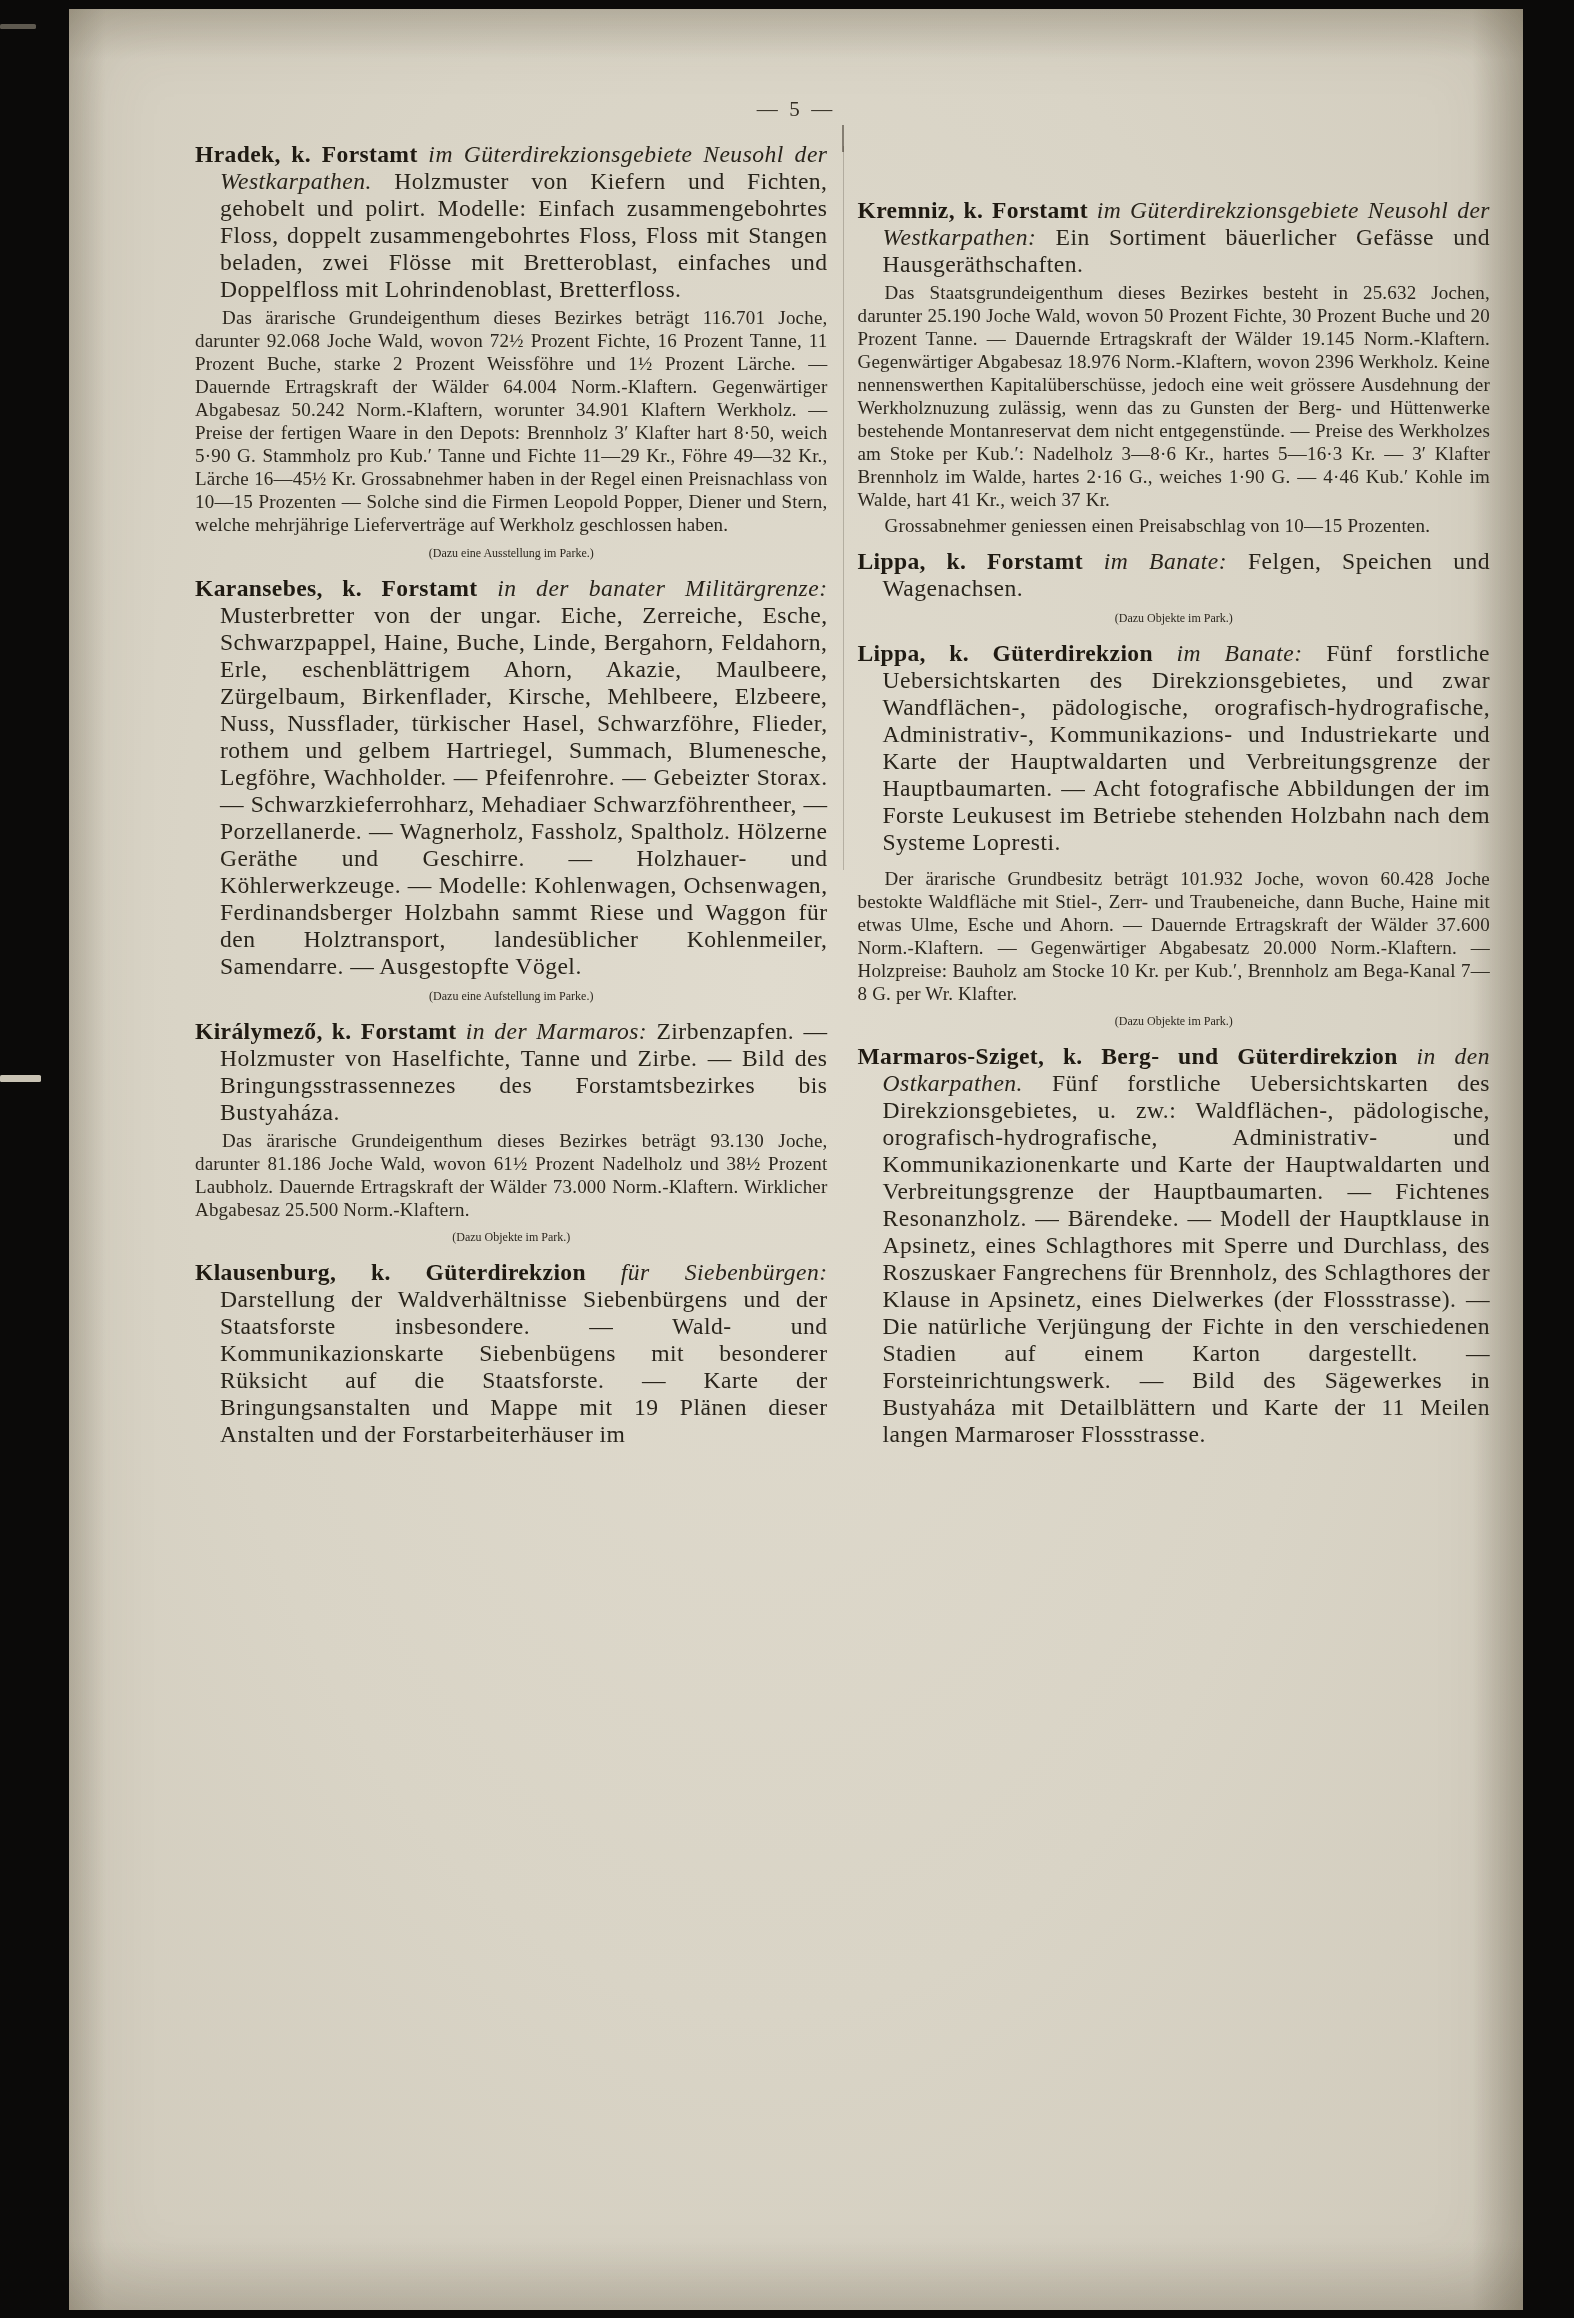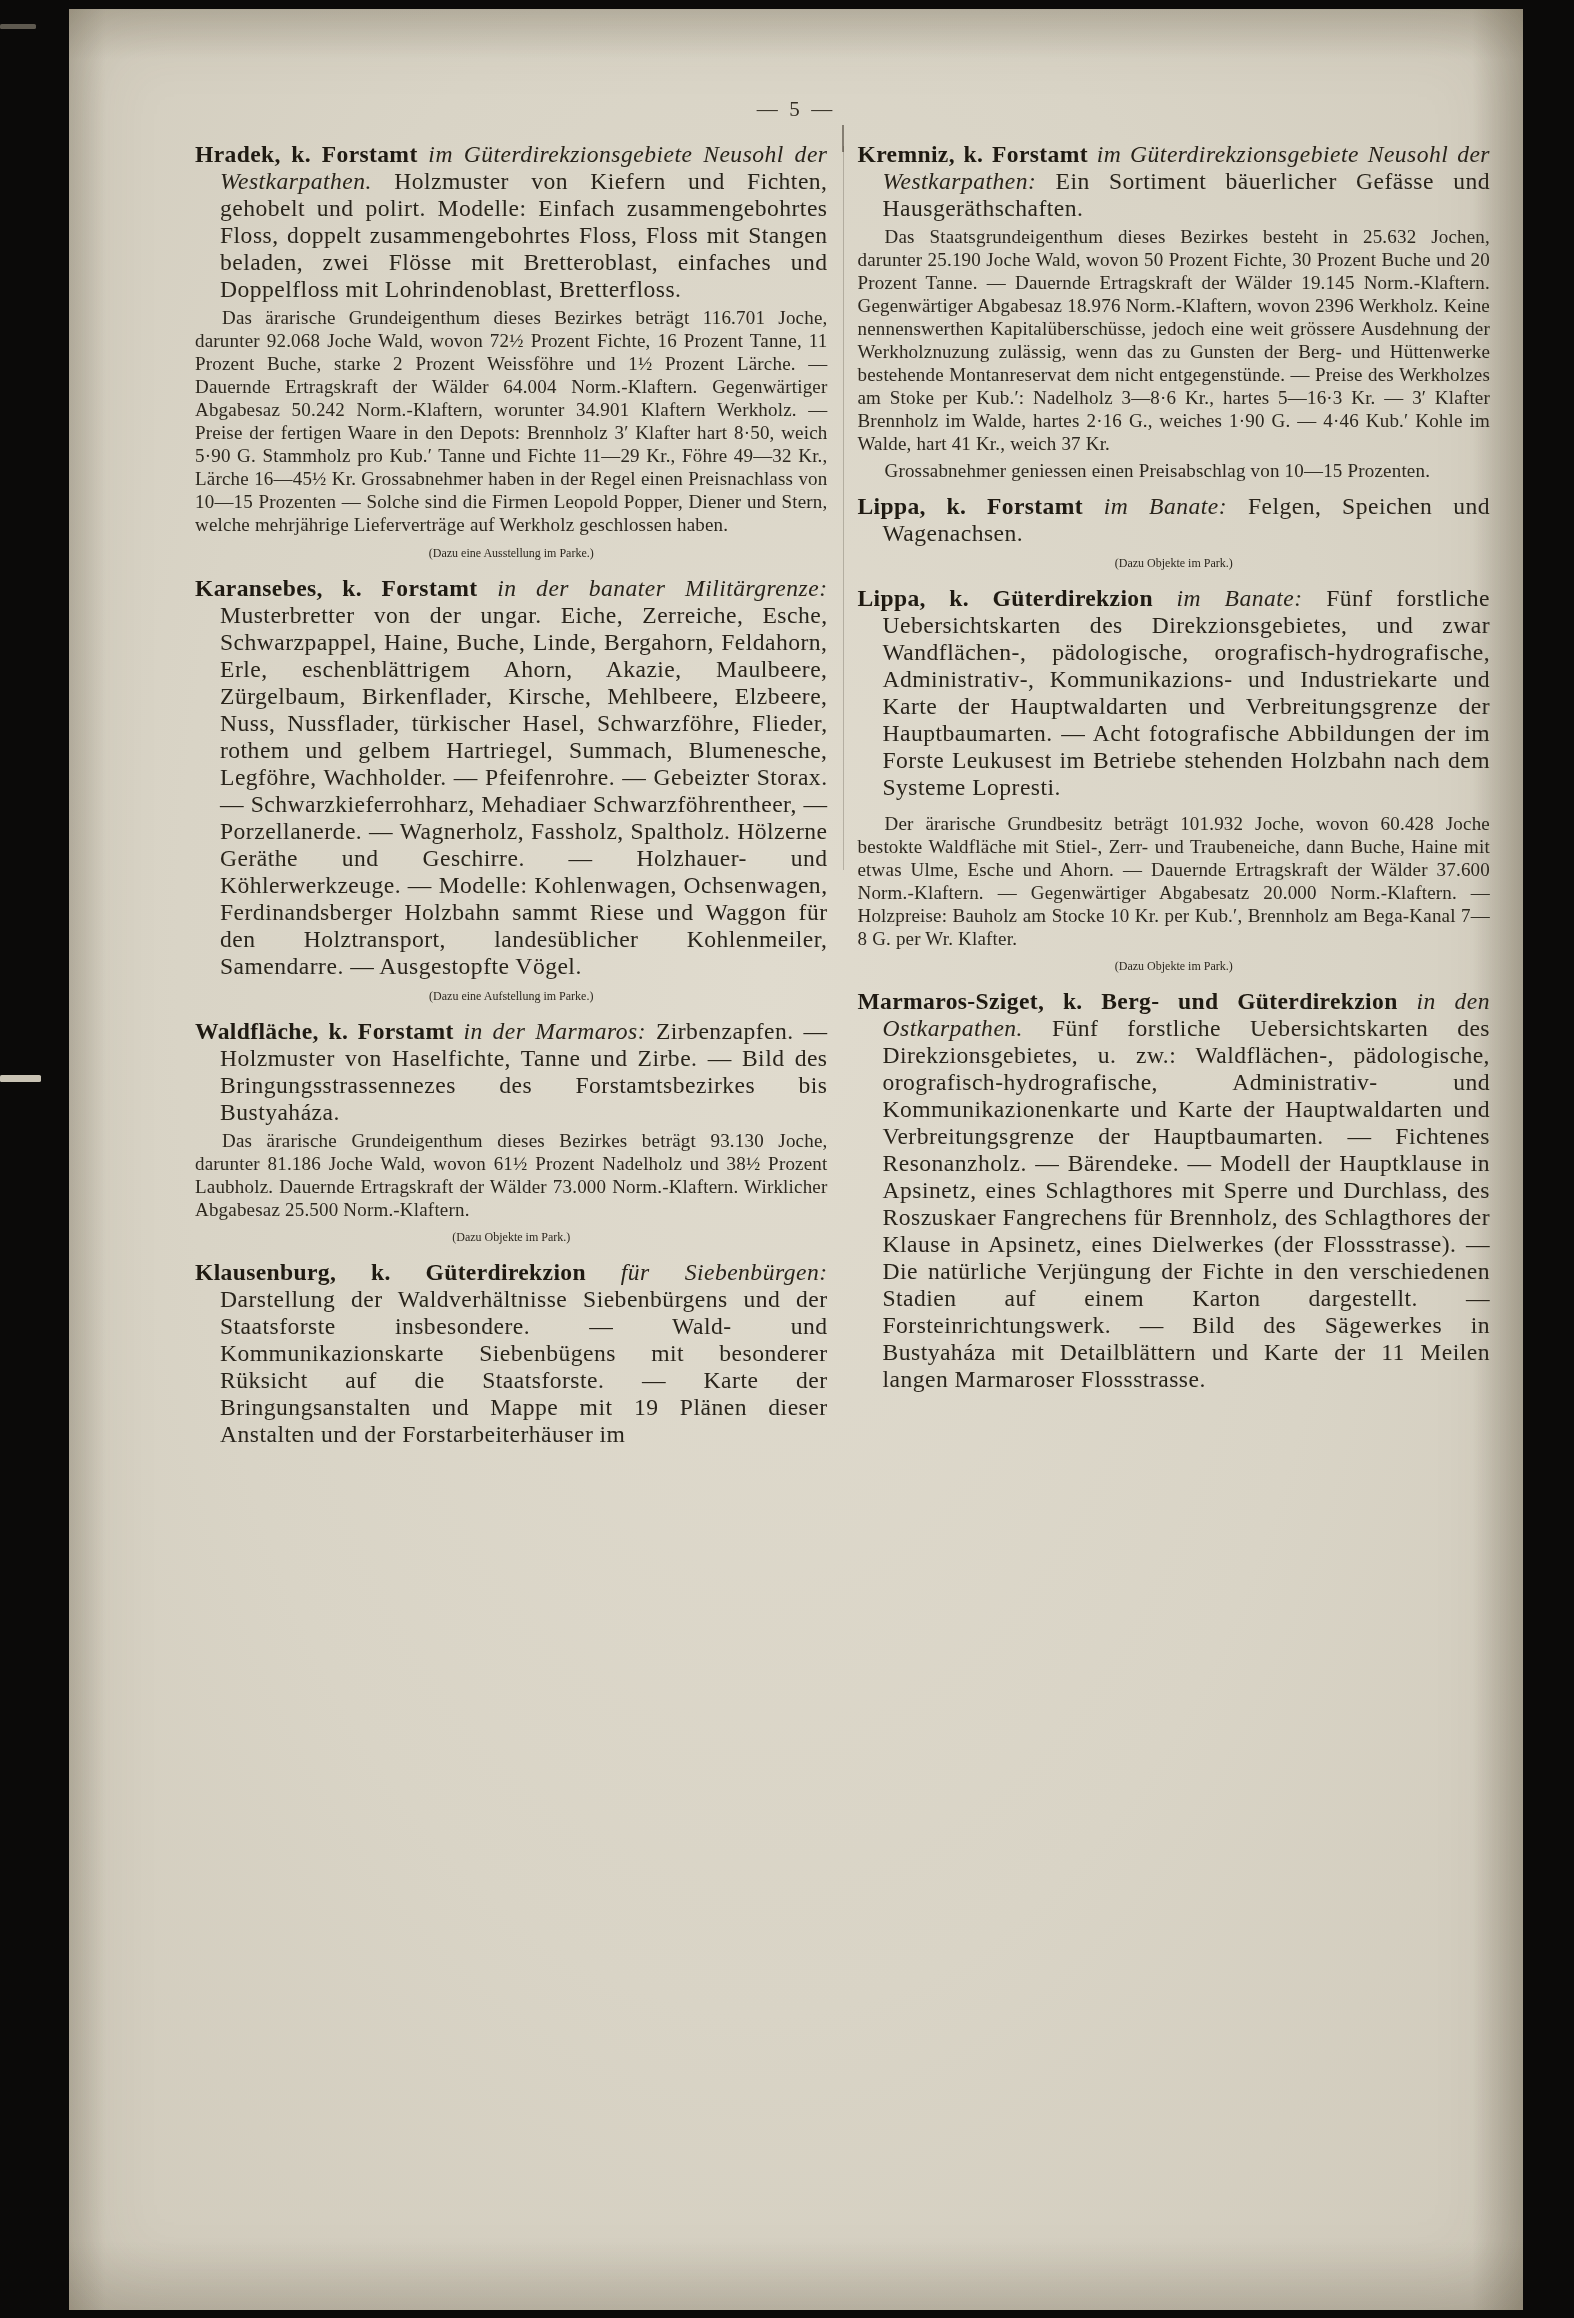--- a/index.html
+++ b/index.html
@@ -59,20 +59,21 @@
     height: 27px;
     background: rgba(45,38,28,0.5);
   }
   .content {
     position: absolute;
     left: 126px;
     top: 132px;
     width: 1295px;
     display: flex;
     gap: 30px;
+    align-items: flex-end;
   }
   .col-divider {
     position: absolute;
     left: 50%;
     top: 4.7px;
     width: 0.8px;
     height: 724px;
     background: rgba(55,46,34,0.25);
   }
   .col {
@@ -150,21 +151,21 @@
           <p class="lead">
             <strong class="title">Karansebes, k. Forstamt</strong>
             <em class="region">in der banater Militärgrenze:</em>
             <span class="body-text">Musterbretter von der ungar. Eiche, Zerreiche, Esche, Schwarzpappel, Haine, Buche, Linde, Bergahorn, Feldahorn, Erle, eschenblättrigem Ahorn, Akazie, Maulbeere, Zürgelbaum, Birkenflader, Kirsche, Mehlbeere, Elzbeere, Nuss, Nussflader, türkischer Hasel, Schwarzföhre, Flieder, rothem und gelbem Hartriegel, Summach, Blumenesche, Legföhre, Wachholder. — Pfeifenrohre. — Gebeizter Storax. — Schwarzkieferrohharz, Mehadiaer Schwarzföhrentheer, — Porzellanerde. — Wagnerholz, Fassholz, Spaltholz. Hölzerne Geräthe und Geschirre. — Holzhauer- und Köhlerwerkzeuge. — Modelle: Kohlenwagen, Ochsenwagen, Ferdinandsberger Holzbahn sammt Riese und Waggon für den Holztransport, landesüblicher Kohlenmeiler, Samendarre. — Ausgestopfte Vögel.</span>
           </p>
           <p class="note">(Dazu eine Aufstellung im Parke.)</p>
         </article>
 
         <article class="entry">
           <p class="lead">
-            <strong class="title">Waldfläche, k. Forstamt</strong>
+            <strong class="title">Királymező, k. Forstamt</strong>
             <em class="region">in der Marmaros:</em>
             <span class="body-text">Zirbenzapfen. — Holzmuster von Haselfichte, Tanne und Zirbe. — Bild des Bringungsstrassennezes des Forstamtsbezirkes bis Bustyaháza.</span>
           </p>
           <p class="small">Das ärarische Grundeigenthum dieses Bezirkes beträgt 93.130 Joche, darunter 81.186 Joche Wald, wovon 61½ Prozent Nadelholz und 38½ Prozent Laubholz. Dauernde Ertragskraft der Wälder 73.000 Norm.-Klaftern. Wirklicher Abgabesaz 25.500 Norm.-Klaftern.</p>
           <p class="note">(Dazu Objekte im Park.)</p>
         </article>
 
         <article class="entry">
           <p class="lead">
             <strong class="title">Klausenburg, k. Güterdirekzion</strong>

